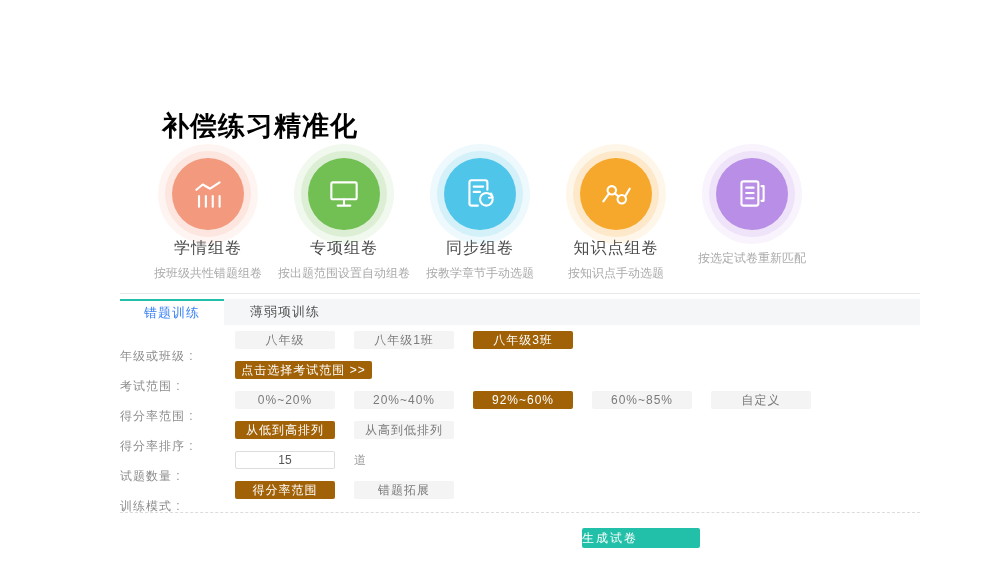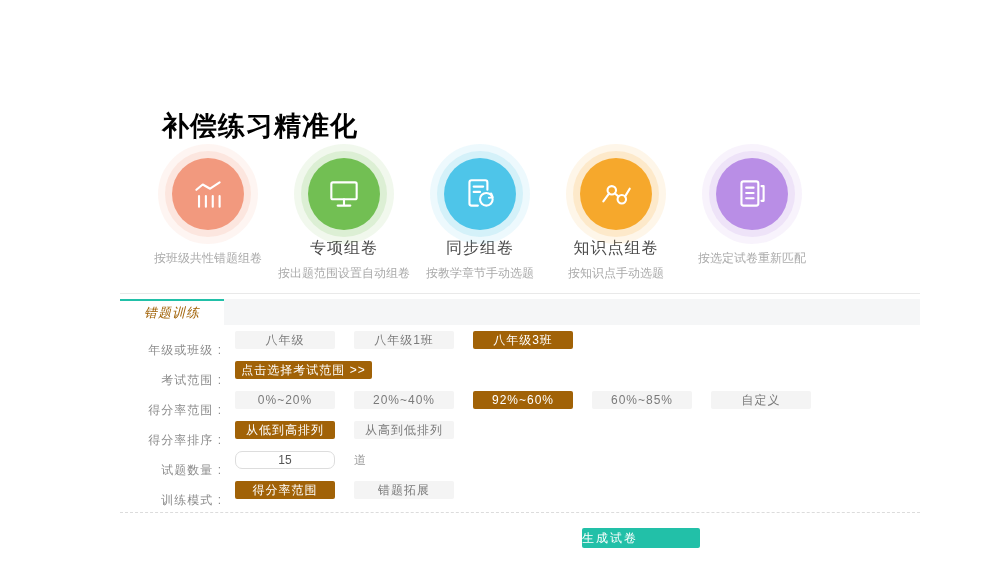--- a/index.html
+++ b/index.html
@@ -19,35 +19,35 @@
   .circle { position: absolute; left: 14px; top: 14px; width: 72px; height: 72px; border-radius: 50%;
             display: flex; align-items: center; justify-content: center; }
   .circle svg { display: block; }
   .card-label { margin-top: -6px; font-size: 16px; color: #4d4d4d; letter-spacing: 1px; }
   .card-sub { margin-top: 6px; font-size: 12px; color: #aaaaaa; white-space: nowrap; }
 
   
   .divider { position: absolute; left: 120px; top: 293px; width: 800px; height: 1px; background: #e9e9e9; }
   .tabbar { position: absolute; left: 120px; top: 299px; width: 800px; height: 26px; background: #f5f6f7; display: flex; }
   .tab { font-size: 13px; display: flex; align-items: center; justify-content: center; cursor: pointer; letter-spacing: 1px; }
-  .tab.active { width: 104px; background: #ffffff; border-top: 2px solid #22c0a8; color: #a16207; font-style: italic; }
+  .tab.active { width: 104px; background: #ffffff; border-top: 2px solid #22c0a8; color: #3b82f6; }
   .tab.inactive { width: 122px; color: #555555; }
   .tab-filler { flex: 1; }
 
   
   .frow { position: absolute; left: 120px; height: 18px; }
-  .frow-label { position: absolute; left: 0; top: 10px; width: 102px; text-align: right; font-size: 12px;
+  .frow-label { position: absolute; left: 0; top: 16px; width: 102px; font-size: 12px;
                 color: #8c8c8c; line-height: 18px; letter-spacing: 1px; white-space: nowrap; }
   .frow-opts { position: absolute; left: 115px; top: 0; display: flex; gap: 19px; align-items: flex-end; }
   .opt { display: inline-block; width: 100px; height: 18px; line-height: 18px; text-align: center;
          font-size: 12px; background: #f4f4f4; color: #7a7a7a; border: none; border-radius: 2px;
          cursor: pointer; padding: 0; font-family: inherit; letter-spacing: 1px; white-space: nowrap; }
   .opt.selected { background: #a16207; color: #ffffff; }
   .opt.wide { width: 137px; }
-  .qty-input { width: 100px; height: 18px; border: 1px solid #dddddd; border-radius: 7px; text-align: center;
+  .qty-input { width: 100px; height: 18px; border: 1px solid #dddddd; border-radius: 2px; text-align: center;
                font-size: 12px; color: #555; padding: 0; font-family: inherit; }
   .unit { font-size: 12px; color: #999999; line-height: 18px; }
 
   .dashed-divider { position: absolute; left: 120px; top: 512px; width: 800px; height: 0; border-top: 1px dashed #dcdcdc; }
 
   .generate-btn { position: absolute; left: 582px; top: 528px; width: 118px; height: 20px; background: #22c0a8;
                   color: #fff; font-size: 12px; border: none; border-radius: 2px; cursor: pointer;
                   font-family: inherit; letter-spacing: 2px; line-height: 20px; text-align: left; }
 </style>
 </head>
@@ -66,20 +66,21 @@
         <span class="circle" style="background-color: rgb(242, 153, 126);">
           <svg width="38" height="38" viewBox="0 0 36 36" fill="none" stroke="#fff" stroke-width="2" stroke-linecap="round" stroke-linejoin="round">
             <polyline points="7,14 13,9 20,13 29,7"></polyline>
             <line x1="9.5" y1="20" x2="9.5" y2="30"></line>
             <line x1="16" y1="20" x2="16" y2="30"></line>
             <line x1="22.5" y1="20" x2="22.5" y2="30"></line>
             <line x1="29" y1="20" x2="29" y2="30"></line>
           </svg>
         </span>
       </div>
+      <div class="card-label">学情组卷</div>
       <div class="card-sub">按班级共性错题组卷</div>
     </div>
 
     <div class="card">
       <div class="halo-wrap">
         <span class="halo h1" style="background-color: rgb(114, 191, 83);"></span>
         <span class="halo h2" style="background-color: rgb(114, 191, 83);"></span>
         <span class="circle" style="background-color: rgb(114, 191, 83);">
           <svg width="38" height="38" viewBox="0 0 36 36" fill="none" stroke="#fff" stroke-width="2" stroke-linecap="round" stroke-linejoin="round">
             <rect x="6" y="7" width="24" height="16" rx="1.5"></rect>
@@ -143,20 +144,21 @@
         </span>
       </div>
       <div class="card-sub">按选定试卷重新匹配</div>
     </div>
 
   </div>
 
   <div class="divider"></div>
   <div class="tabbar">
     <div class="tab active">错题训练</div>
+    <div class="tab inactive">薄弱项训练</div>
     <div class="tab-filler"></div>
   </div>
 
   <div class="frow" style="top:331px">
     <div class="frow-label">年级或班级 :</div>
     <div class="frow-opts">
       <button class="opt">八年级</button>
       <button class="opt">八年级1班</button>
       <button class="opt selected">八年级3班</button>
     </div>

